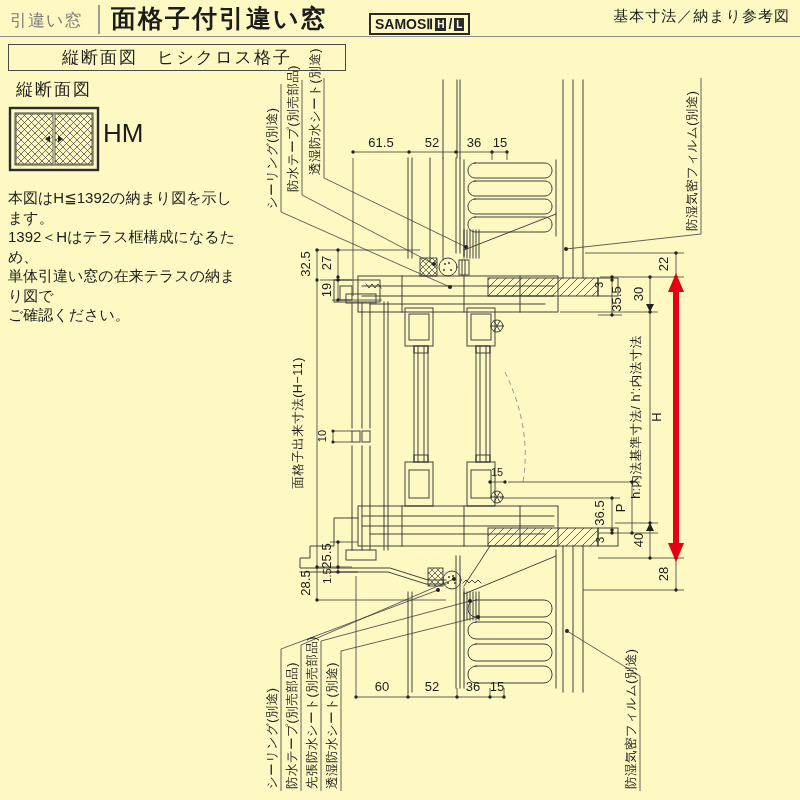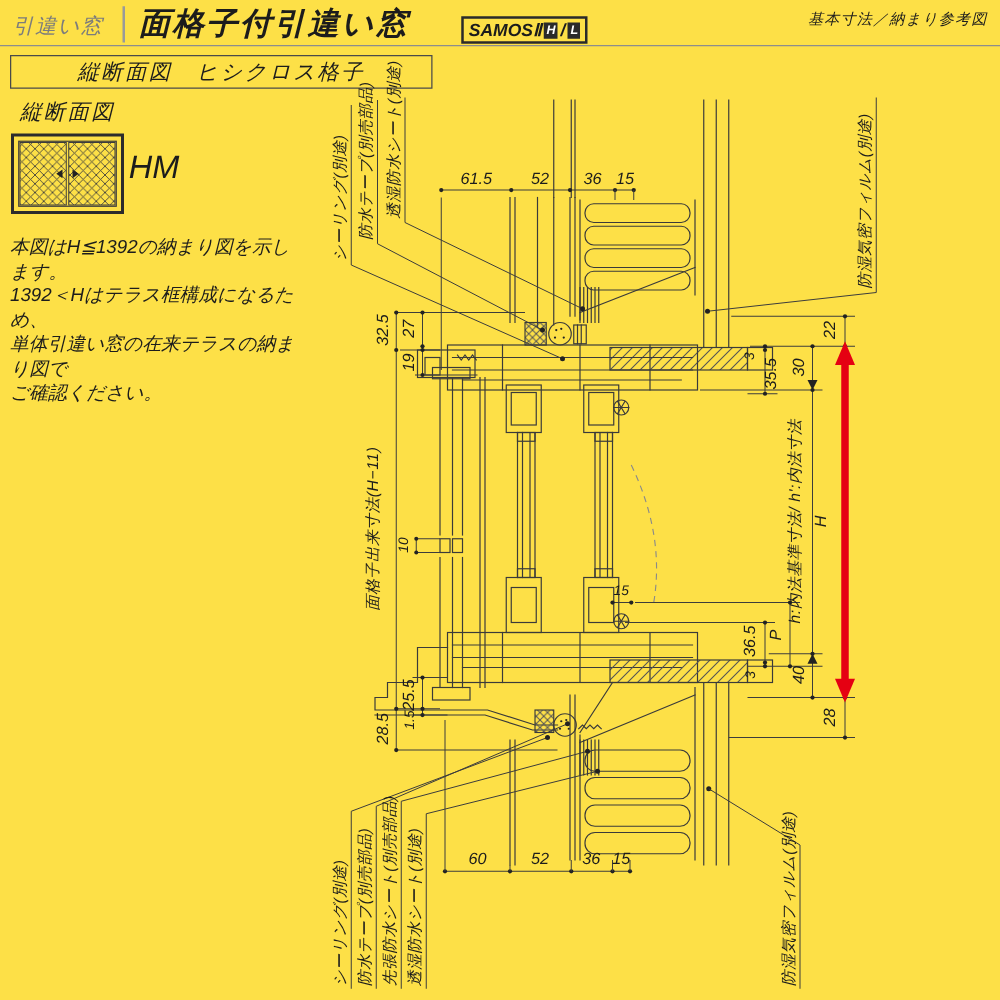--- a/index.html
+++ b/index.html
@@ -1,25 +1,25 @@
 <!DOCTYPE html>
 <html><head>
 <meta charset="utf-8">
 <style>
   html,body{margin:0;padding:0;background:#fff;}
-  .page{position:relative;width:800px;height:800px;background:#fde047;overflow:hidden;
-        font-family:"Liberation Sans",sans-serif;color:#1c1c1c;font-style:italic;}
+  .page{position:relative;width:800px;height:800px;background:#fef9c3;overflow:hidden;
+        font-family:"Liberation Sans",sans-serif;color:#1c1c1c;}
   .abs{position:absolute;}
   .hdr-cat{left:10px;top:9px;font-size:17px;color:#7c7c7c;letter-spacing:1px;}
   .hdr-div{left:98px;top:5px;width:2px;height:29px;background:#9a9a9a;}
   .hdr-title{left:111px;top:2px;font-size:25px;font-weight:bold;letter-spacing:2px;}
   .hdr-badge{left:357px;top:13px;border:2px solid #2a2a2a;padding:1px 4px;display:flex;
              align-items:center;gap:2px;font-size:14px;font-weight:bold;margin-left:12px;}
   .hdr-badge .hl{background:#2a2a2a;color:#fff;font-size:10px;padding:0 2px;line-height:13px;}
-  .hdr-doc{right:10px;top:7px;font-size:12px;letter-spacing:1px;}
+  .hdr-doc{right:10px;top:7px;font-size:15px;letter-spacing:1px;}
   .hdr-rule{left:0;top:36px;width:800px;height:1px;background:#8d8d8d;}
   .variant-box{left:8px;top:44px;width:336px;height:25px;border:1px solid #4a4a4a;
                display:flex;align-items:center;justify-content:center;font-size:17px;letter-spacing:2px;}
   .view-label{left:16px;top:78px;font-size:17px;letter-spacing:2px;}
   .notes{left:8px;top:188px;width:236px;font-size:15px;line-height:19.5px;}
   svg{position:absolute;left:0;top:0;}
   .s{stroke:#3a3a3a;stroke-width:.95;fill:none;stroke-linecap:square;}
   .s2{stroke:#2c2c2c;stroke-width:2.4;fill:none;}
   .d{stroke:#3c3c3c;stroke-width:.8;fill:none;}
   .dsh{stroke:#8a8a8a;stroke-width:.9;fill:none;stroke-dasharray:5 4;}

